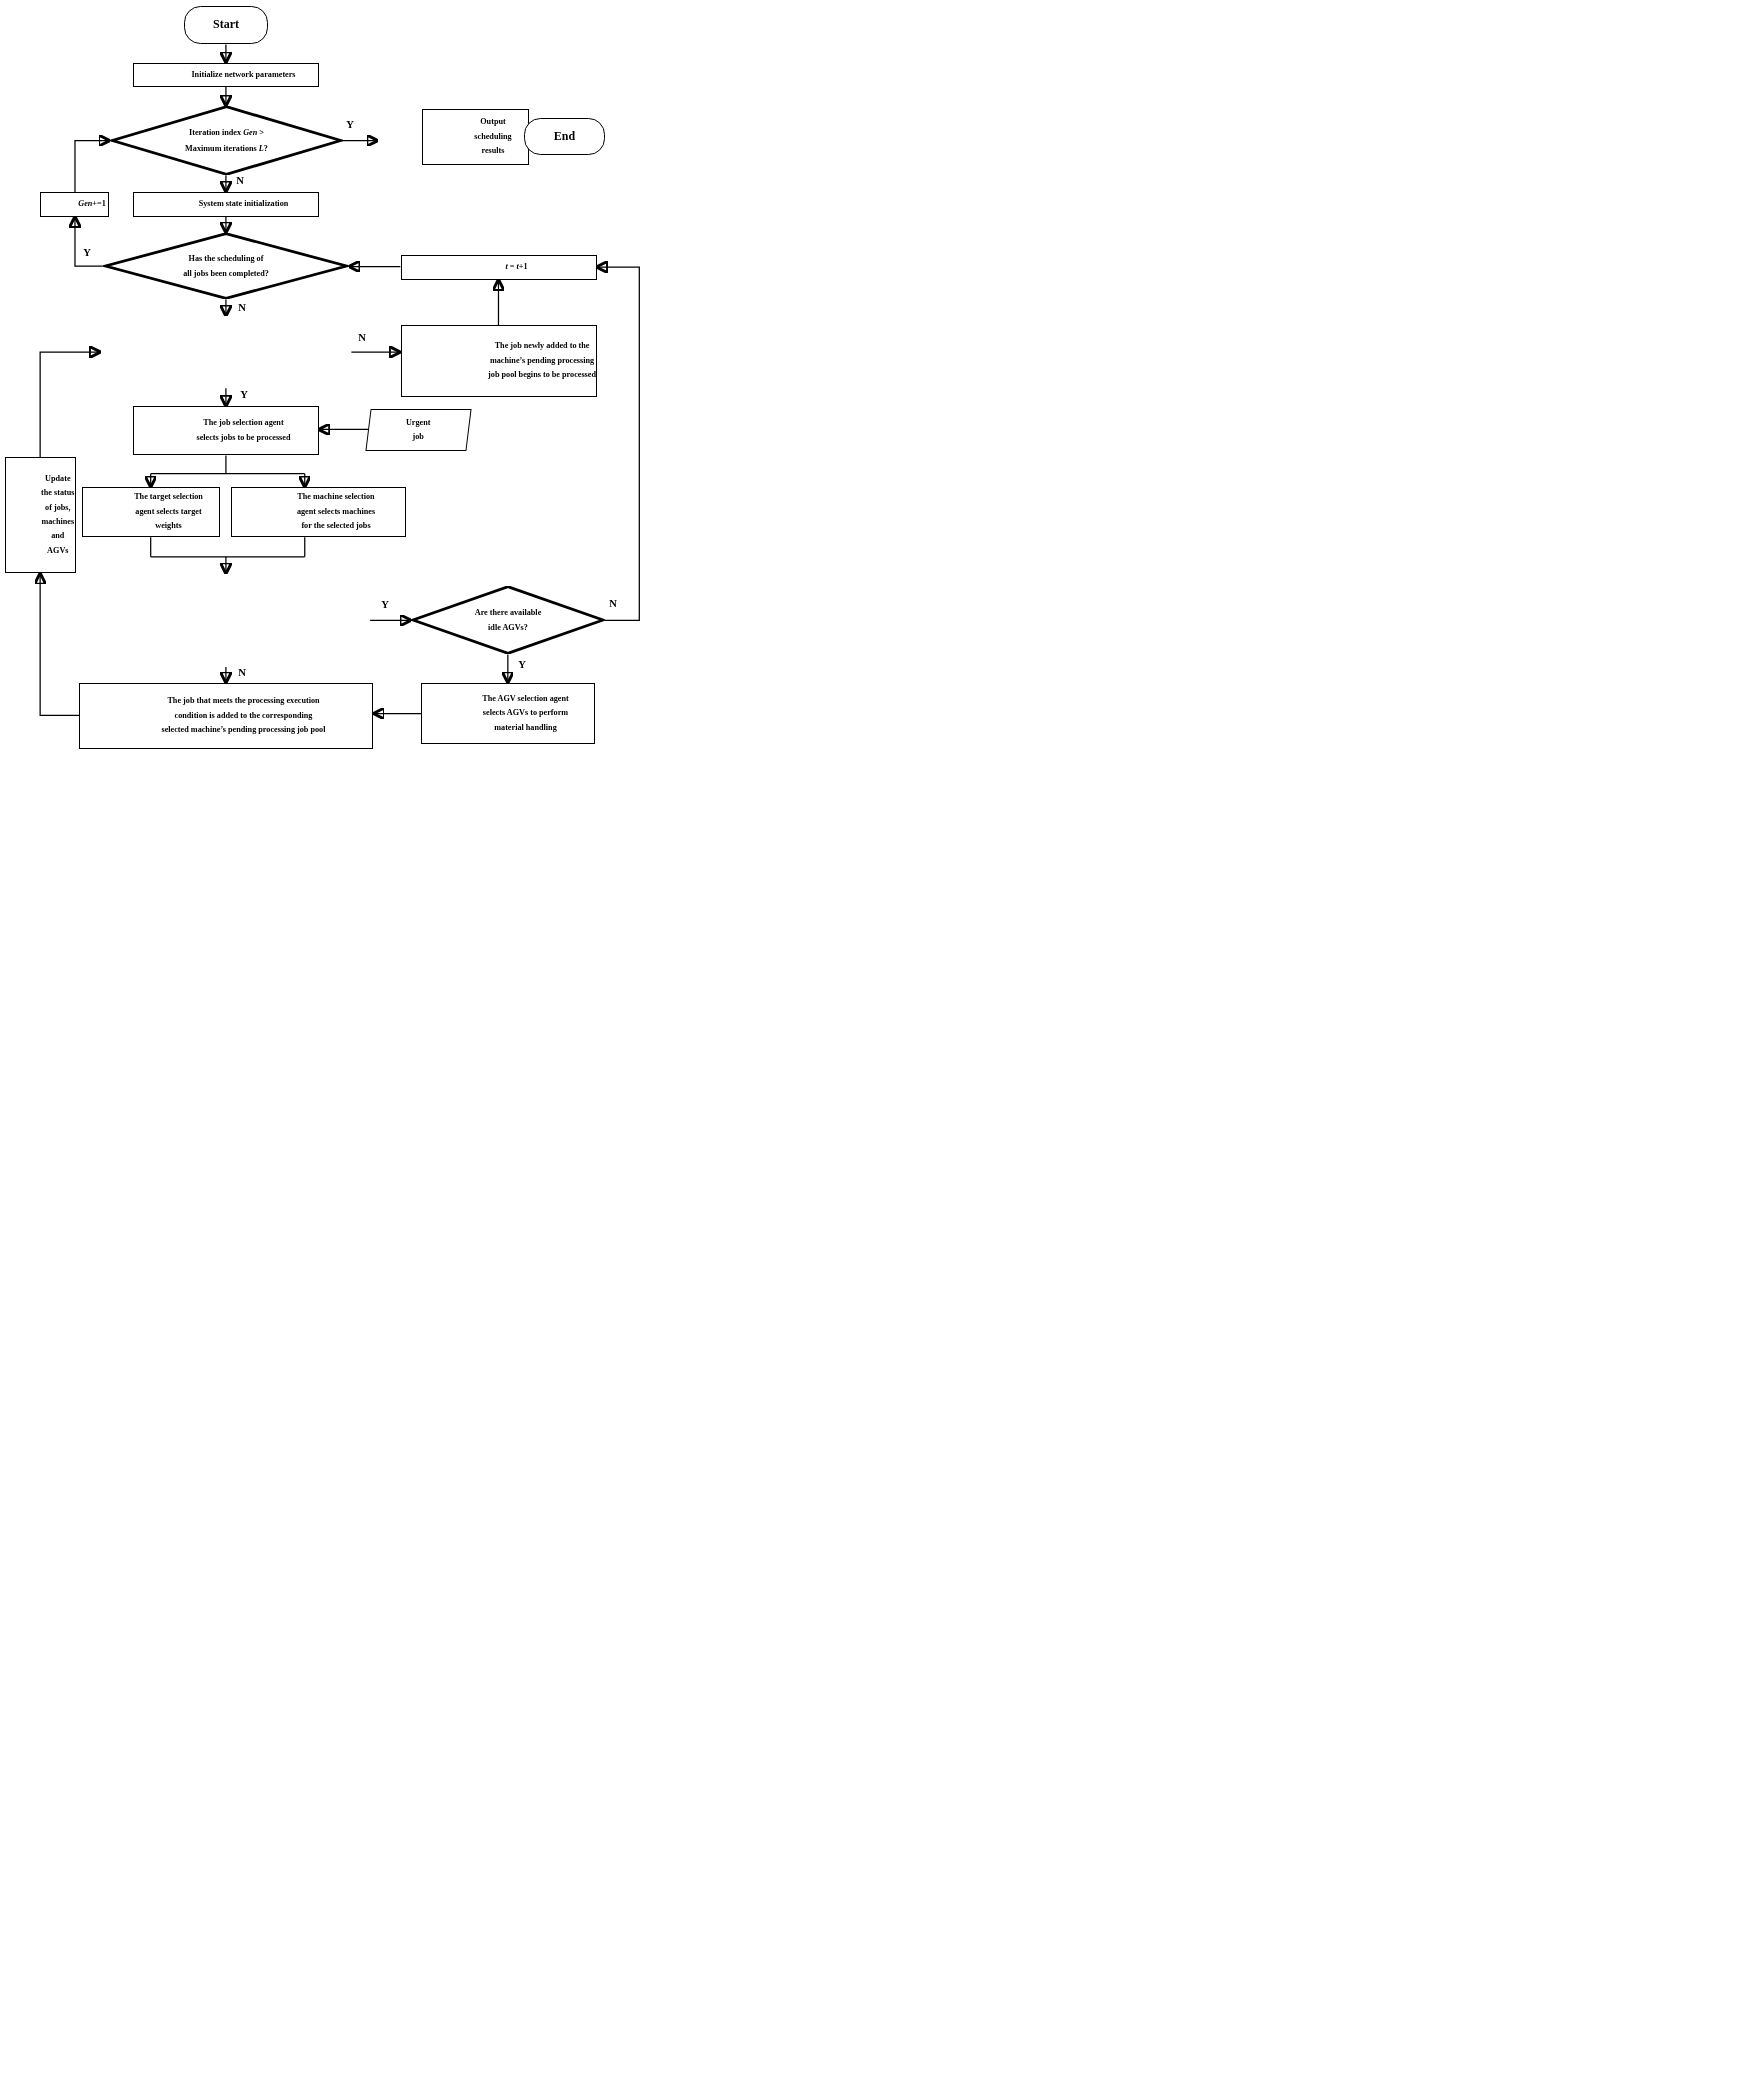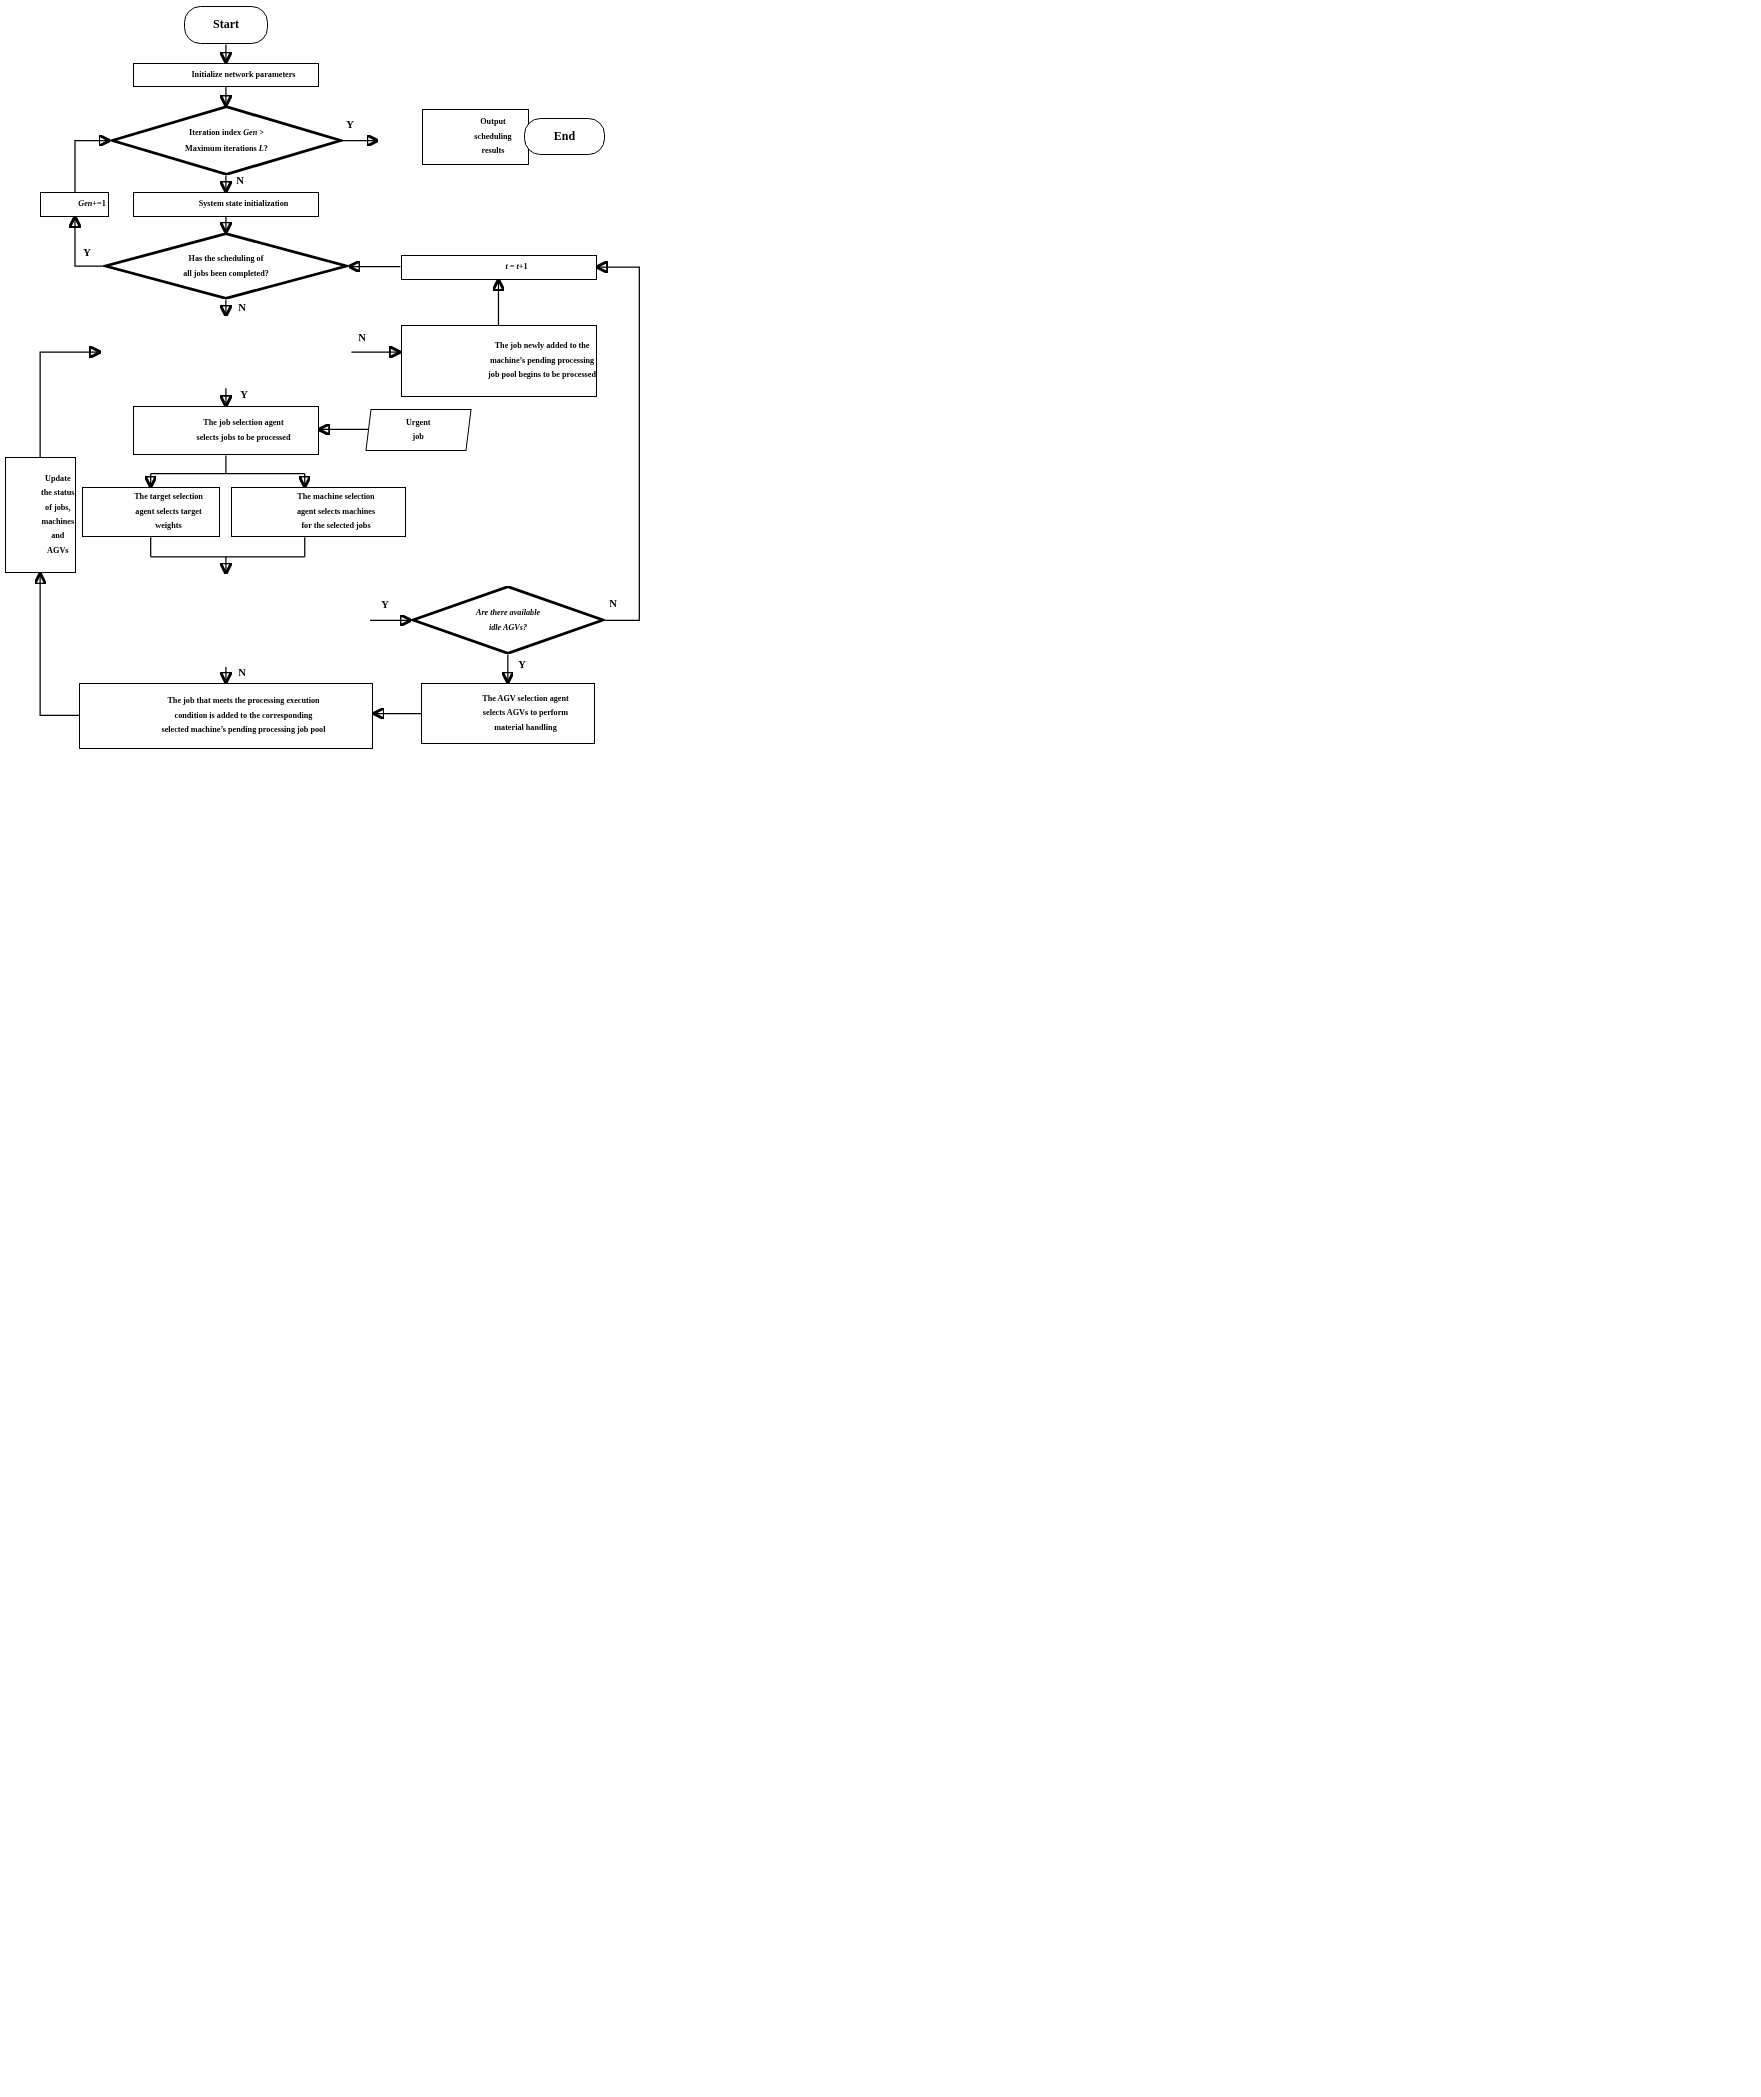--- a/index.html
+++ b/index.html
@@ -158,21 +158,21 @@
   <div class="node rect" style="left:4.8px;top:457px;width:71px;height:116px;">
     <div class="node-text">Update
 the status
 of jobs,
 machines
 and
 AGVs</div>
   </div>
 
 
-  <div class="node diamond" style="left:411px;top:586px;width:194px;height:68px;font-style:italic;">
+  <div class="node diamond" style="left:411px;top:586px;width:194px;height:68px;">
     <svg class="shape" viewBox="0 0 100 100" preserveAspectRatio="none">
       <polygon points="50,1 99,50 50,99 1,50" fill="#fff" stroke="#000" stroke-width="2.8" vector-effect="non-scaling-stroke"></polygon>
     </svg>
     <div class="node-text">Are there available
 idle AGVs?</div>
   </div>
 
   <div class="node rect" style="left:79px;top:683px;width:294px;height:66px;">
     <div class="node-text">The job that meets the processing execution
 condition is added to the corresponding

